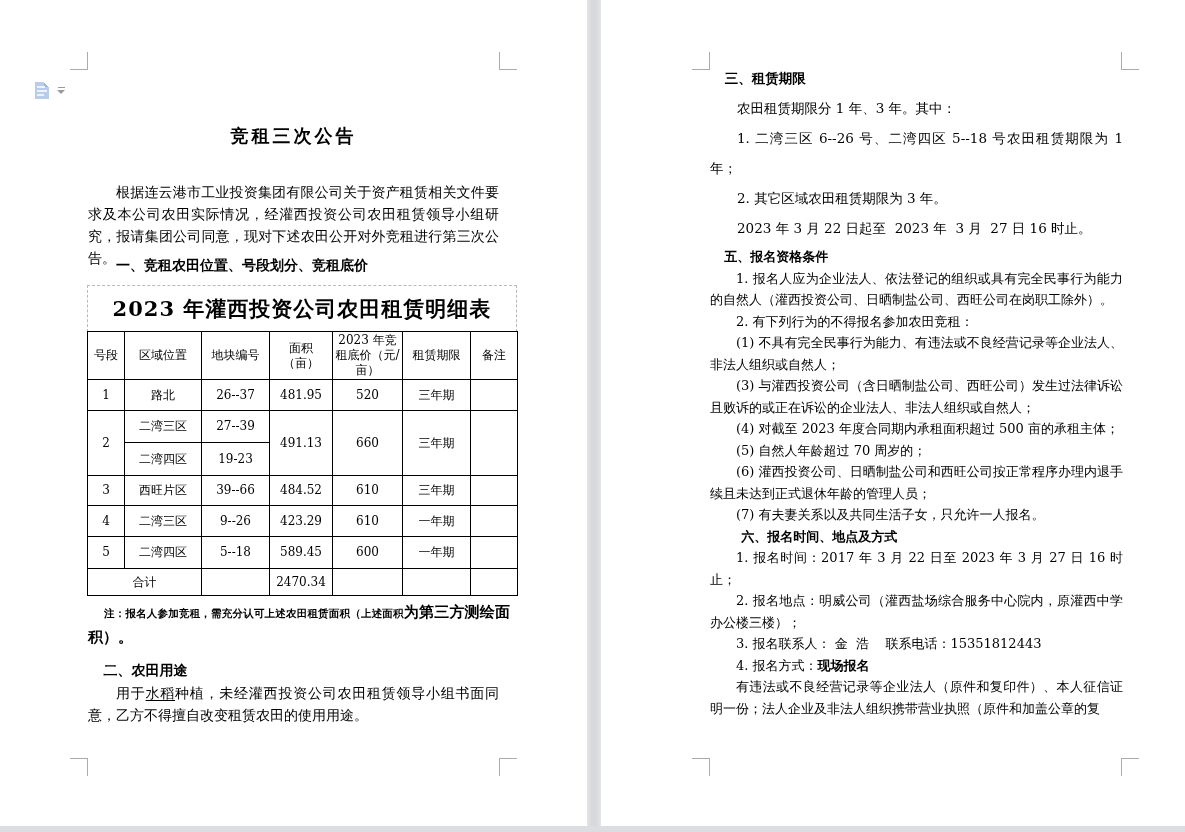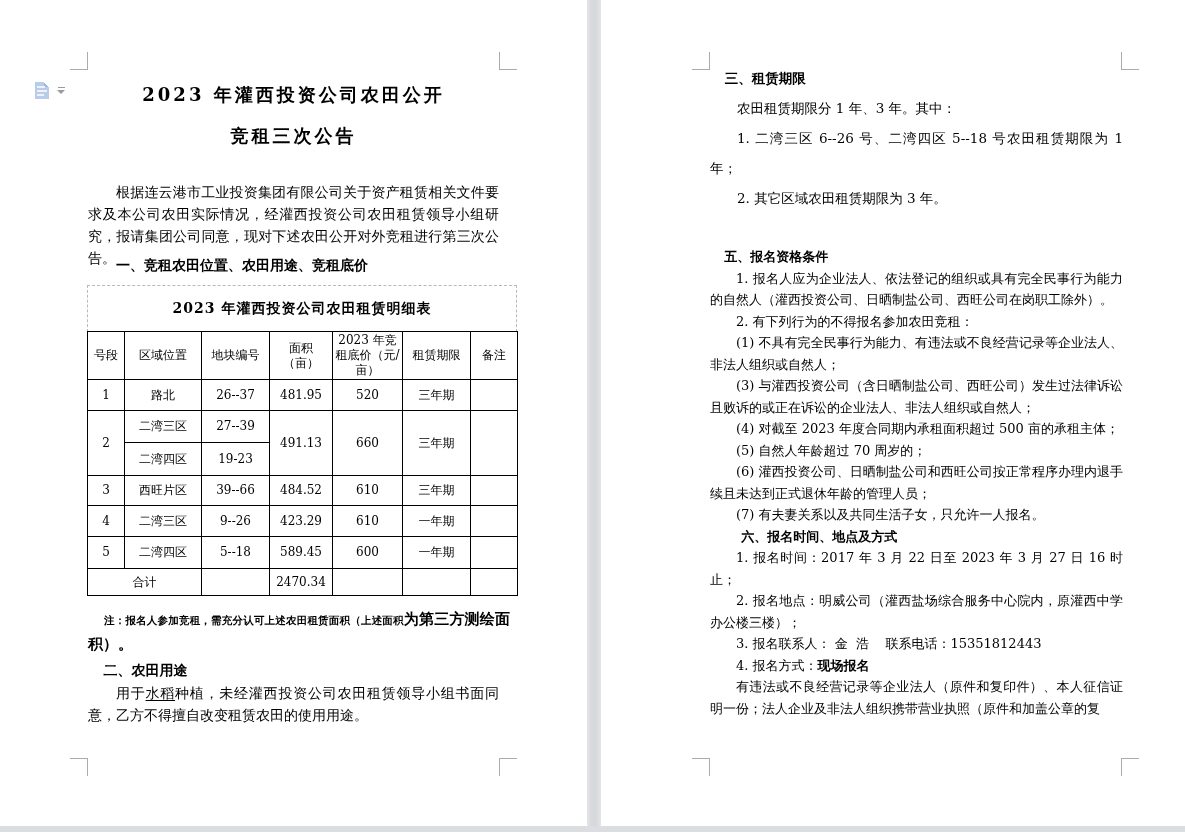--- a/index.html
+++ b/index.html
@@ -38,21 +38,21 @@
   .abs { position:absolute; }
   .doc-title { left:88px; width:411px; text-align:center; font-size:18px; font-weight:bold; letter-spacing:3px; }
   .body-text { font-size:14px; line-height:22px; text-align:justify; }
   .indent2 { text-indent:2em; }
   .hd { font-weight:bold; }
 
   
   .tbl-frame { left:87px; top:285px; width:430px; height:47px;
     border:1px dashed #b9b9b9; border-bottom:none;
     display:flex; align-items:center; justify-content:center;
-    font-size:14px; font-weight:bold; letter-spacing:1px; }
+    font-size:21px; font-weight:bold; letter-spacing:1px; }
   table.grid { position:absolute; left:87px; top:331px; width:430px;
     border-collapse:collapse; table-layout:fixed; }
   table.grid td, table.grid th {
     border:1px solid #000; font-weight:normal; font-size:12px;
     text-align:center; vertical-align:middle; padding:1px 2px; line-height:15px;
     overflow:hidden; }
 
   .note-line { left:88px; top:600px; width:422px; line-height:24px; font-weight:bold; text-align:justify; }
   .note-small { font-size:10.5px; }
   .note-big { font-size:15px; }
@@ -82,26 +82,25 @@
       <span class="ln" style="top:4px;width:8px;"></span>
       <span class="ln" style="top:8px;width:10px;"></span>
       <span class="ln" style="top:12px;width:7px;"></span>
     </span>
     <span class="arrow-ic">
       <span class="bar"></span>
         <span class="tri"></span>
     </span>
   </div>
 
-  <div class="abs doc-title" style="top:83px;">2023 年灌西投资公司农田公开</div>
   <div class="abs doc-title" style="top:124px;">竞租三次公告</div>
 
   <div class="abs body-text indent2" style="left:88px; top:181px; width:411px;">根据连云港市工业投资集团有限公司关于资产租赁相关文件要求及本公司农田实际情况，经灌西投资公司农田租赁领导小组研究，报请集团公司同意，现对下述农田公开对外竞租进行第三次公告。</div>
 
-  <div class="abs body-text hd" style="left:88px; top:254px; width:411px; text-indent:2em;">一、竞租农田位置、农田用途、竞租底价</div>
+  <div class="abs body-text hd" style="left:88px; top:254px; width:411px; text-indent:2em;">一、竞租农田位置、号段划分、竞租底价</div>
 
   <div class="abs tbl-frame">
     <span>2023 年灌西投资公司农田租赁明细表</span>
   </div>
 
   <table class="grid">
     <colgroup>
       <col style="width:37px">
         <col style="width:77px">
         <col style="width:68px">
@@ -173,21 +172,21 @@
       <td colspan="2">合计</td>
       <td></td>
       <td>2470.34</td>
       <td></td>
       <td></td>
       <td></td>
     </tr>
   </tbody>
     </table>
 
-  <div class="abs note-line" style="text-indent:1em;margin-top:7px;">
+  <div class="abs note-line" style="text-indent:1em;">
     <span class="note-small">注：报名人参加竞租，需充分认可上述农田租赁面积（上述面积</span><span class="note-big">为第三方测绘面积）。</span>
   </div>
 
   <div class="abs body-text hd ti11" style="left:88px; top:659px; width:411px;">二、农田用途</div>
 
   <div class="abs body-text" style="left:88px; top:682px; width:411px; text-indent:2em;">
     <span>用于</span><span class="ul">水稻</span><span>种植，未经灌西投资公司农田租赁领导小组书面同意，乙方不得擅自改变租赁农田的使用用途。</span>
   </div>
 </div>
 
@@ -195,20 +194,21 @@
   <div class="crop tl"></div>
   <div class="crop tr"></div>
   <div class="crop bl"></div>
   <div class="crop br"></div>
 
   <div class="abs p2-top">
     <p class="hd ti11">三、租赁期限</p>
     <p class="indent2">农田租赁期限分 1 年、3 年。其中：</p>
     <p class="indent2">1. 二湾三区 6--26 号、二湾四区 5--18 号农田租赁期限为 1 年；</p>
     <p class="indent2">2. 其它区域农田租赁期限为 3 年。</p>
+    <p class="indent2 prewrap">2023 年 3 月 22 日起至  2023 年  3 月  27 日 16 时止。</p>
   </div>
 
   <div class="abs p2-dense">
     <p class="hd ti11">五、报名资格条件</p>
     <p class="indent2">1. 报名人应为企业法人、依法登记的组织或具有完全民事行为能力的自然人（灌西投资公司、日晒制盐公司、西旺公司在岗职工除外）。</p>
     <p class="indent2">2. 有下列行为的不得报名参加农田竞租：</p>
     <p class="indent2">(1) 不具有完全民事行为能力、有违法或不良经营记录等企业法人、非法人组织或自然人；</p>
     <p class="indent2">(3) 与灌西投资公司（含日晒制盐公司、西旺公司）发生过法律诉讼且败诉的或正在诉讼的企业法人、非法人组织或自然人；</p>
     <p class="indent2">(4) 对截至 2023 年度合同期内承租面积超过 500 亩的承租主体；</p>
     <p class="indent2">(5) 自然人年龄超过 70 周岁的；</p>

